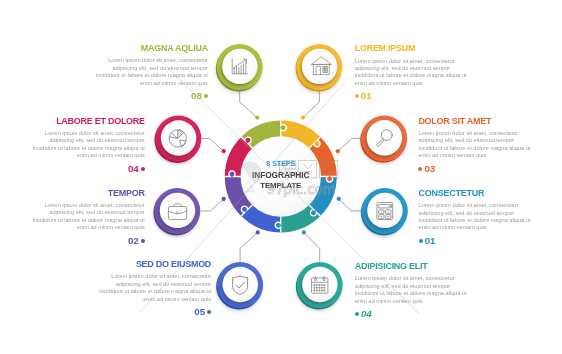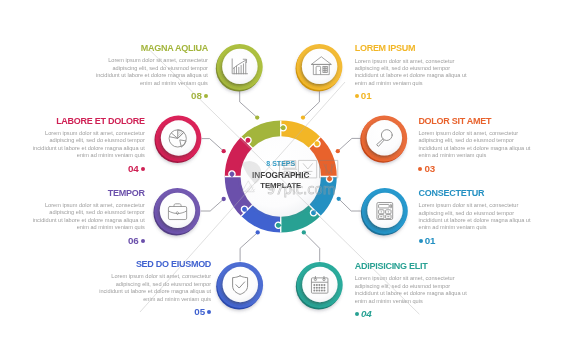--- a/index.html
+++ b/index.html
@@ -332,21 +332,21 @@
       </div>
       <div class="tblk l" style="left: -115.3px; top: 184.5px; width: 260px;">
         <div class="ttl" style="color: rgb(107, 80, 171);">TEMPOR</div>
         <div class="body">
           <div>Lorem ipsum dolor sit amet, consectetur</div>
           <div>adipiscing elit, sed do eiusmod tempor</div>
           <div>incididunt ut labore et dolore magna aliqua ut</div>
           <div>enim ad minim veniam quis</div>
         </div>
         <div class="numrow">
-          <span class="num" style="color: rgb(107, 80, 171);">06</span>
+          <span class="num" style="color: rgb(107, 80, 171);">02</span>
           <span class="dot" style="background: rgb(107, 80, 171);"></span>
         </div>
       </div>
       <div class="tblk l" style="left: -115.2px; top: 112.5px; width: 260px;">
         <div class="ttl" style="color: rgb(207, 32, 84);">LABORE ET DOLORE</div>
         <div class="body">
           <div>Lorem ipsum dolor sit amet, consectetur</div>
           <div>adipiscing elit, sed do eiusmod tempor</div>
           <div>incididunt ut labore et dolore magna aliqua ut</div>
           <div>enim ad minim veniam quis</div>

